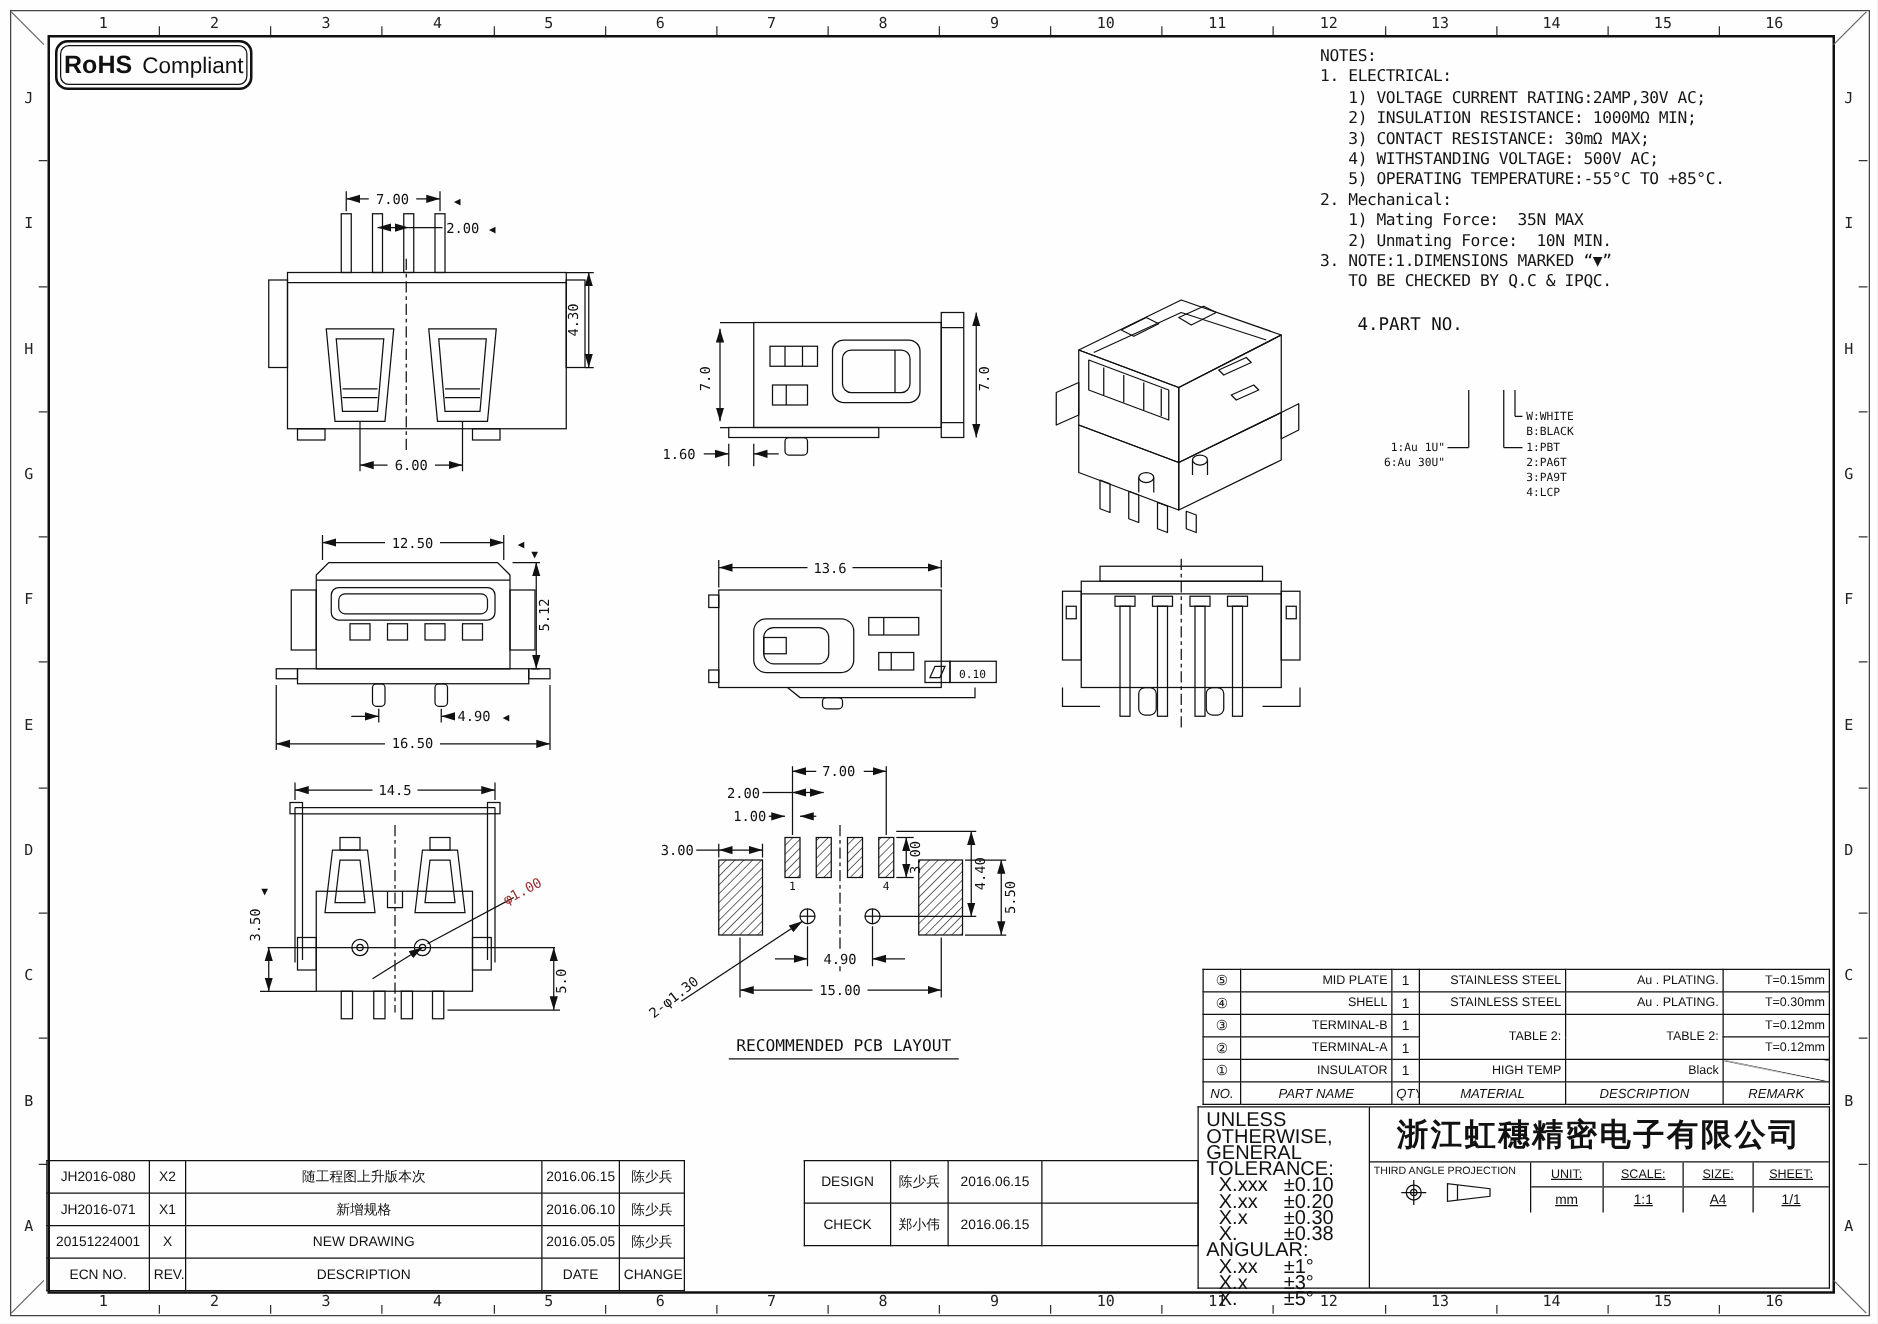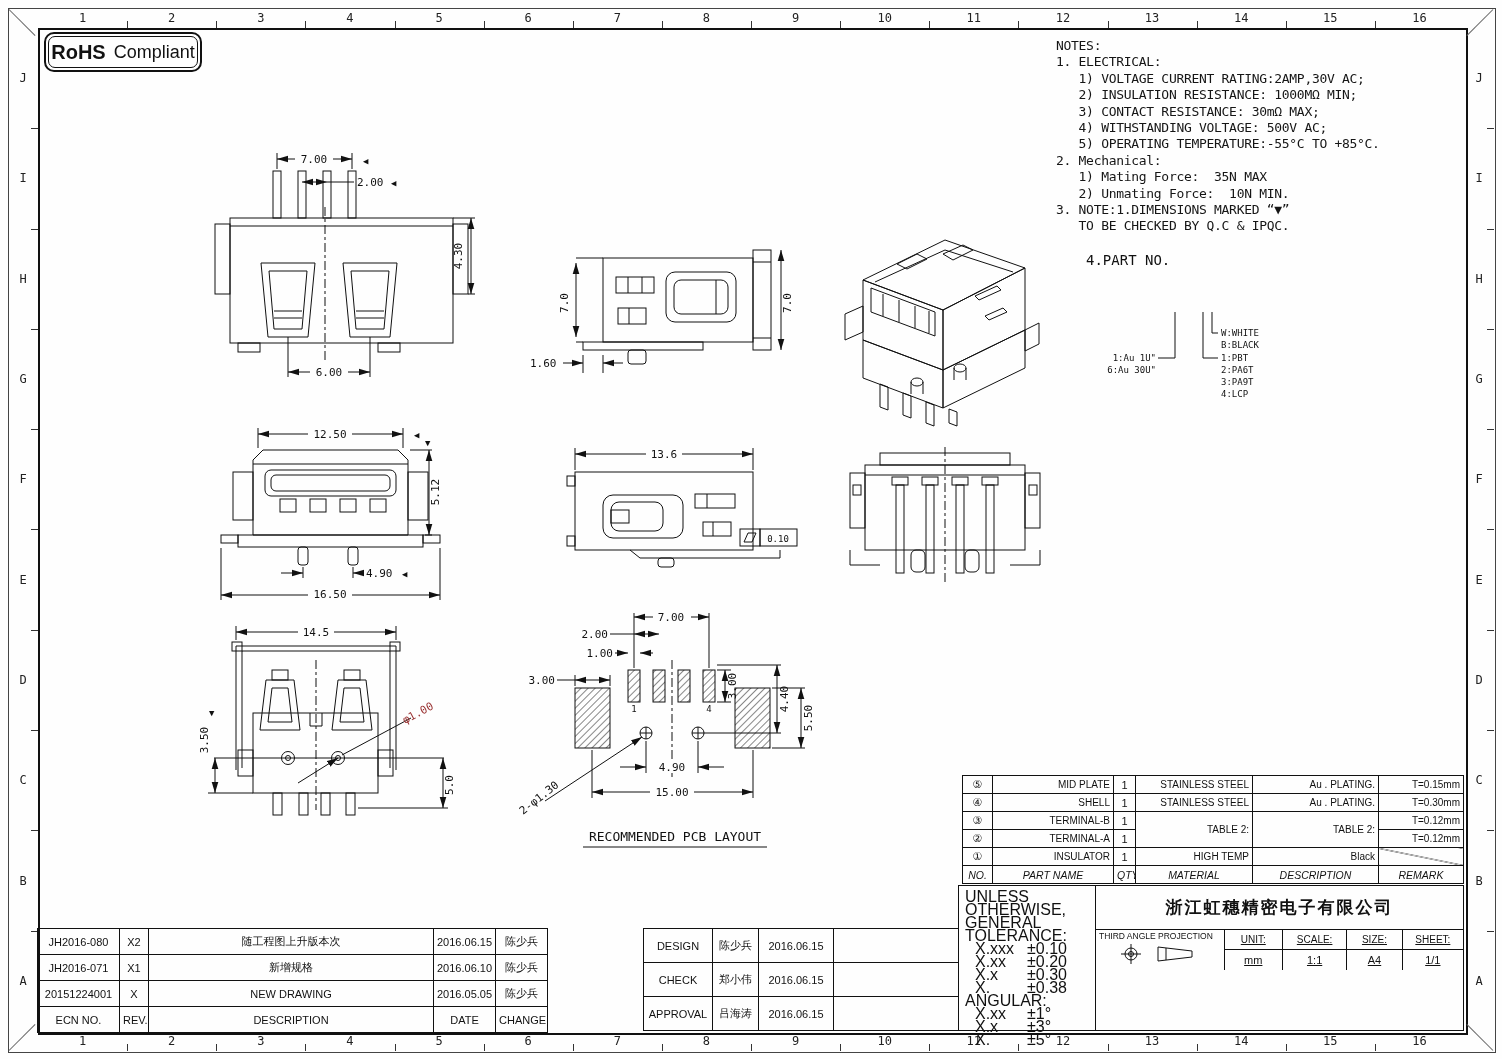--- a/index.html
+++ b/index.html
@@ -34,21 +34,21 @@
   .parts td.cn{text-align:center;font-size:11px;padding:0;}
   .parts td.hd{text-align:center;font-style:italic;font-size:10.5px;margin-top:12px;}
   .parts td.slash{background:linear-gradient(to top right,transparent calc(50% - 0.6px),#111 50%,transparent calc(50% + 0.6px));}
   .rev td{font-size:11px;height:25px;text-align:center;}
   .appr td{font-size:11px;height:33px;text-align:center;}
   .tol{left:958px;top:885px;width:137px;height:146px;border:1px solid #111;border-right:none;
        font-size:16px;line-height:13px;padding:4px 0 12px 6px;box-sizing:border-box;}
   .tol .pair{display:flex;} .tol .pair span:first-child{width:52px;padding-left:10px;}
   .tb{left:1095px;top:885px;width:369px;height:146px;border:1px solid #111;box-sizing:border-box;}
   .tb-company{height:43px;border-bottom:1px solid #111;display:flex;align-items:center;justify-content:center;
-              font-size:17px;font-weight:bold;letter-spacing:2px;}
+              font-size:25px;font-weight:bold;letter-spacing:2px;}
   .tb-mid{height:61px;border-bottom:1px solid #111;display:flex;}
   .tb-title{width:184px;border-right:1px solid #111;position:relative;}
   .tb-title .lab{position:absolute;left:4px;top:2px;font-size:10px;}
   .tb-title .val{position:absolute;left:0;right:0;top:26px;text-align:center;
                  font-family:"DejaVu Sans Mono",monospace;font-size:19px;}
   .tb-rightstack{flex:1;display:flex;flex-direction:column;}
   .tb-rightstack .row{flex:1;border-bottom:1px solid #111;font-size:10px;display:flex;align-items:center;padding-left:4px;}
   .tb-rightstack .row:last-child{border-bottom:none;}
   .drawline{display:inline-block;width:95px;height:1px;background:#111;margin-left:6px;}
   .tb-bottom{height:40px;display:flex;}
@@ -681,22 +681,16 @@
       <td>陈少兵</td>
       <td>2016.06.15</td>
       <td></td>
     </tr>
     <tr>
       <td>CHECK</td>
       <td>郑小伟</td>
       <td>2016.06.15</td>
       <td></td>
     </tr>
-    <tr>
-      <td>APPROVAL</td>
-      <td>吕海涛</td>
-      <td>2016.06.15</td>
-      <td></td>
-    </tr>
   </tbody>
     </table>
 
 </div>
 
 </body></html>

